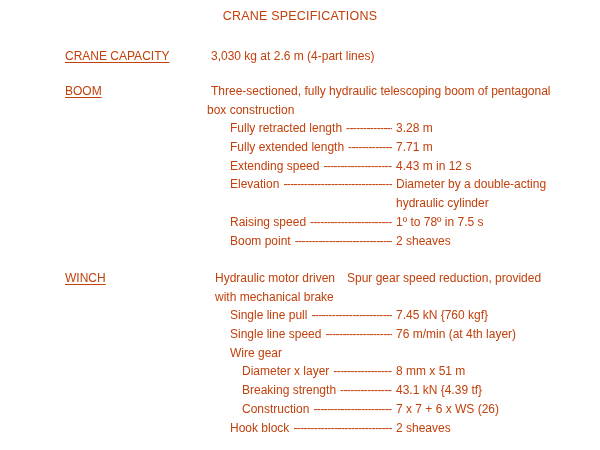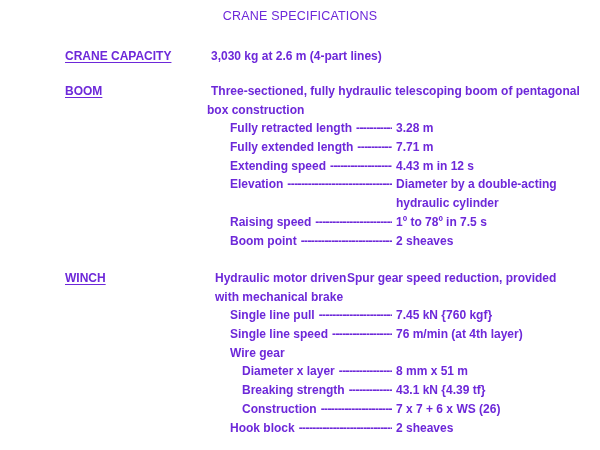--- a/index.html
+++ b/index.html
@@ -4,38 +4,38 @@
 <style>
   * { margin: 0; padding: 0; box-sizing: border-box; }
   html, body { background: #ffffff; }
   .page {
     position: relative;
     width: 600px;
     height: 450px;
     background: #ffffff;
     font-family: "Liberation Sans", "DejaVu Sans", sans-serif;
     font-size: 12px;
-    color: #6d28d9;
+    color: #c2410c;
     overflow: hidden;
   }
   .title {
     position: absolute;
     top: 9px;
     left: 0;
     width: 600px;
     text-align: center;
     font-size: 12.5px;
     letter-spacing: 0.2px;
     white-space: nowrap;
   }
   .section { position: absolute; left: 0; width: 600px; }
   #sec-capacity { top: 47px; }
   #sec-boom     { top: 82px; }
   #sec-winch    { top: 269px; }
-  .row { position: relative; height: 18.7px; white-space: nowrap; font-weight: bold; }
+  .row { position: relative; height: 18.7px; white-space: nowrap; }
   .row > span { position: absolute; top: 0; line-height: 18.7px; white-space: nowrap; }
   .sec-label { left: 65px; text-decoration: underline; text-underline-offset: 2px; }
   .col-val    { left: 211px; }
   .col-val-b2 { left: 207px; }
   .col-winch1 { left: 215px; }
   .col-winch2 { left: 347px; }
   .value      { left: 396px; }
   .leader {
     position: absolute;
     top: 0;

